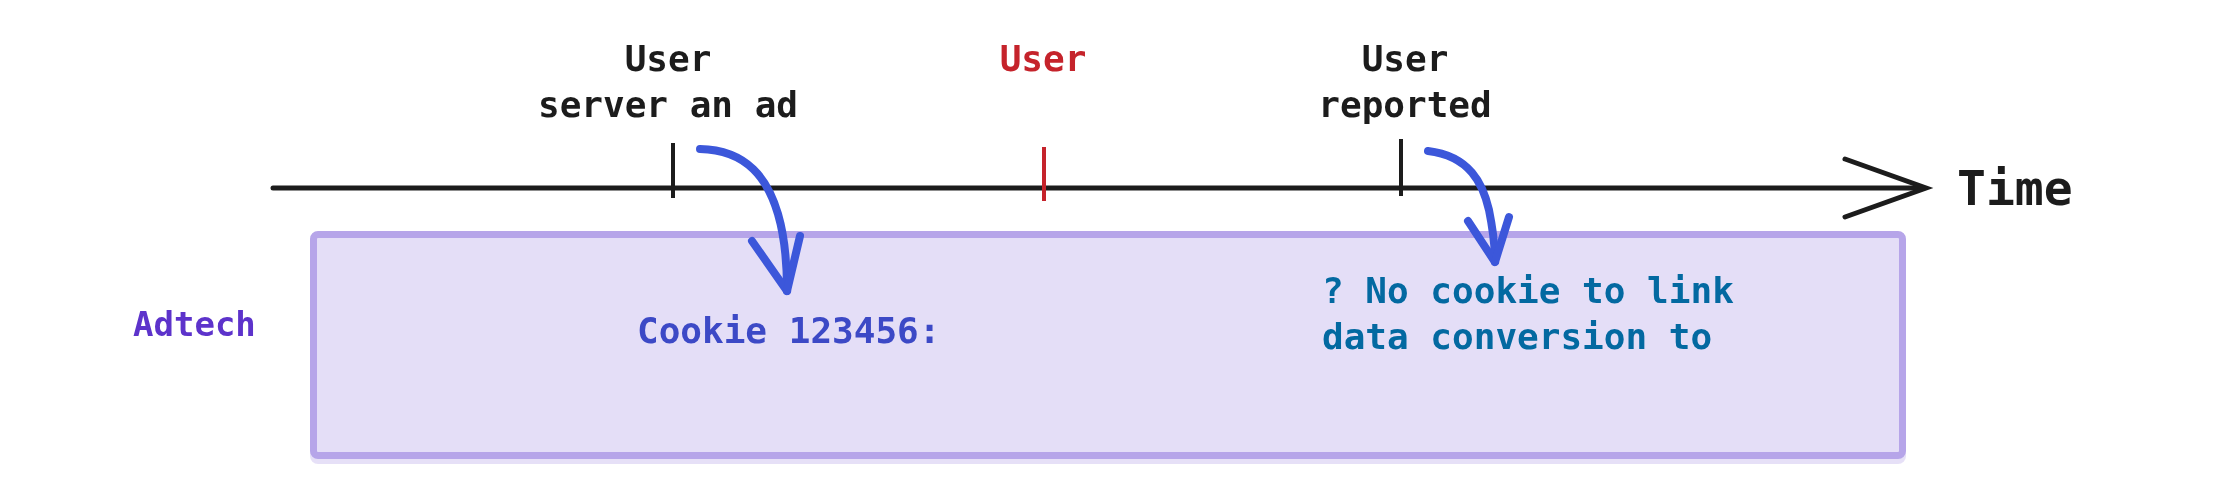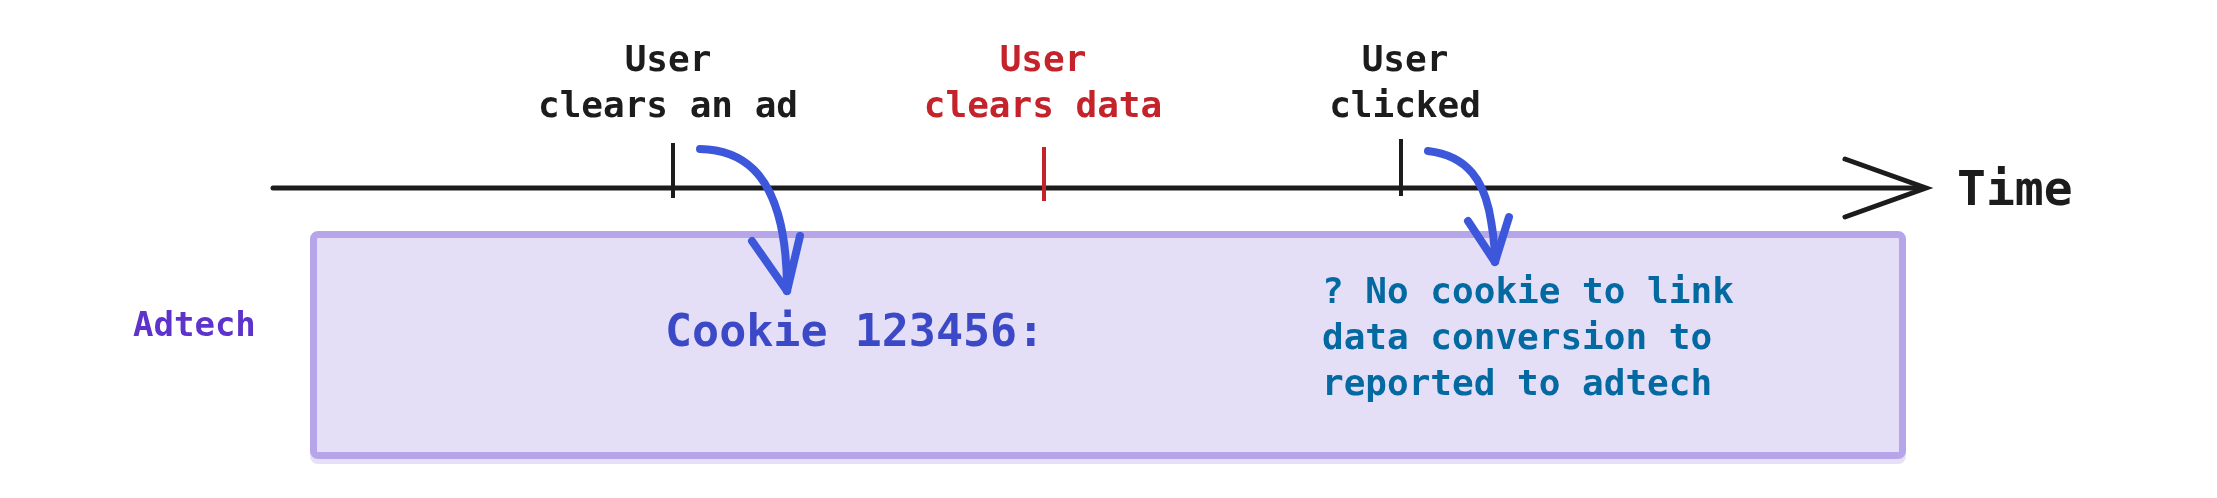--- a/index.html
+++ b/index.html
@@ -53,25 +53,24 @@
     left: 133px;
     top: 300px;
     font-size: 34px;
     line-height: 48px;
     color: #5d33cb;
     white-space: nowrap;
   }
   .cookie-note {
     left: 637px;
     top: 307px;
-    font-size: 45px;
+    font-size: 36px;
     line-height: 47px;
     color: #3c49c6;
     white-space: nowrap;
-    margin-left: 28px;
   }
   .no-cookie-note {
     left: 1322px;
     top: 268px;
     font-size: 36px;
     line-height: 46px;
     color: #0369a1;
     white-space: nowrap;
   }
   .gfx {
@@ -82,45 +81,43 @@
 </style>
 </head>
 <body>
 
 <div class="canvas">
 
   <div class="abs server-box"></div>
 
   <div class="abs event-label event-ad-click">
     <div>User</div>
-    <div>clears an ad</div>
+    <div>server an ad</div>
   </div>
   <div class="abs event-label warning event-clear-data">
     <div>User</div>
-    <div>clears data</div>
   </div>
   <div class="abs event-label event-convert">
     <div>User</div>
-    <div>clicked</div>
+    <div>reported</div>
   </div>
 
   <div class="abs time-label">Time</div>
 
   <div class="abs server-label">
     <div>Adtech</div>
   </div>
 
   <div class="abs cookie-note">
     <div>Cookie 123456:</div>
   </div>
 
   <div class="abs no-cookie-note">
     <div>? No cookie to link</div>
     <div>data conversion to</div>
-    <div>reported to adtech</div>
   </div>
 
   <svg class="abs gfx" width="2217" height="498" viewBox="0 0 2217 498">
 
     <line x1="273" y1="188" x2="1918" y2="188" stroke="#1c1c1c" stroke-width="5" stroke-linecap="round"></line>
 
     <path d="M 1845 159 L 1926 188 L 1845 217" fill="none" stroke="#1c1c1c" stroke-width="5" stroke-linecap="round" stroke-linejoin="miter"></path>
 
     <line x1="673" y1="143" x2="673" y2="198" stroke="#1c1c1c" stroke-width="4"></line>
     <line x1="1044" y1="147" x2="1044" y2="201" stroke="#c5232b" stroke-width="4"></line>

